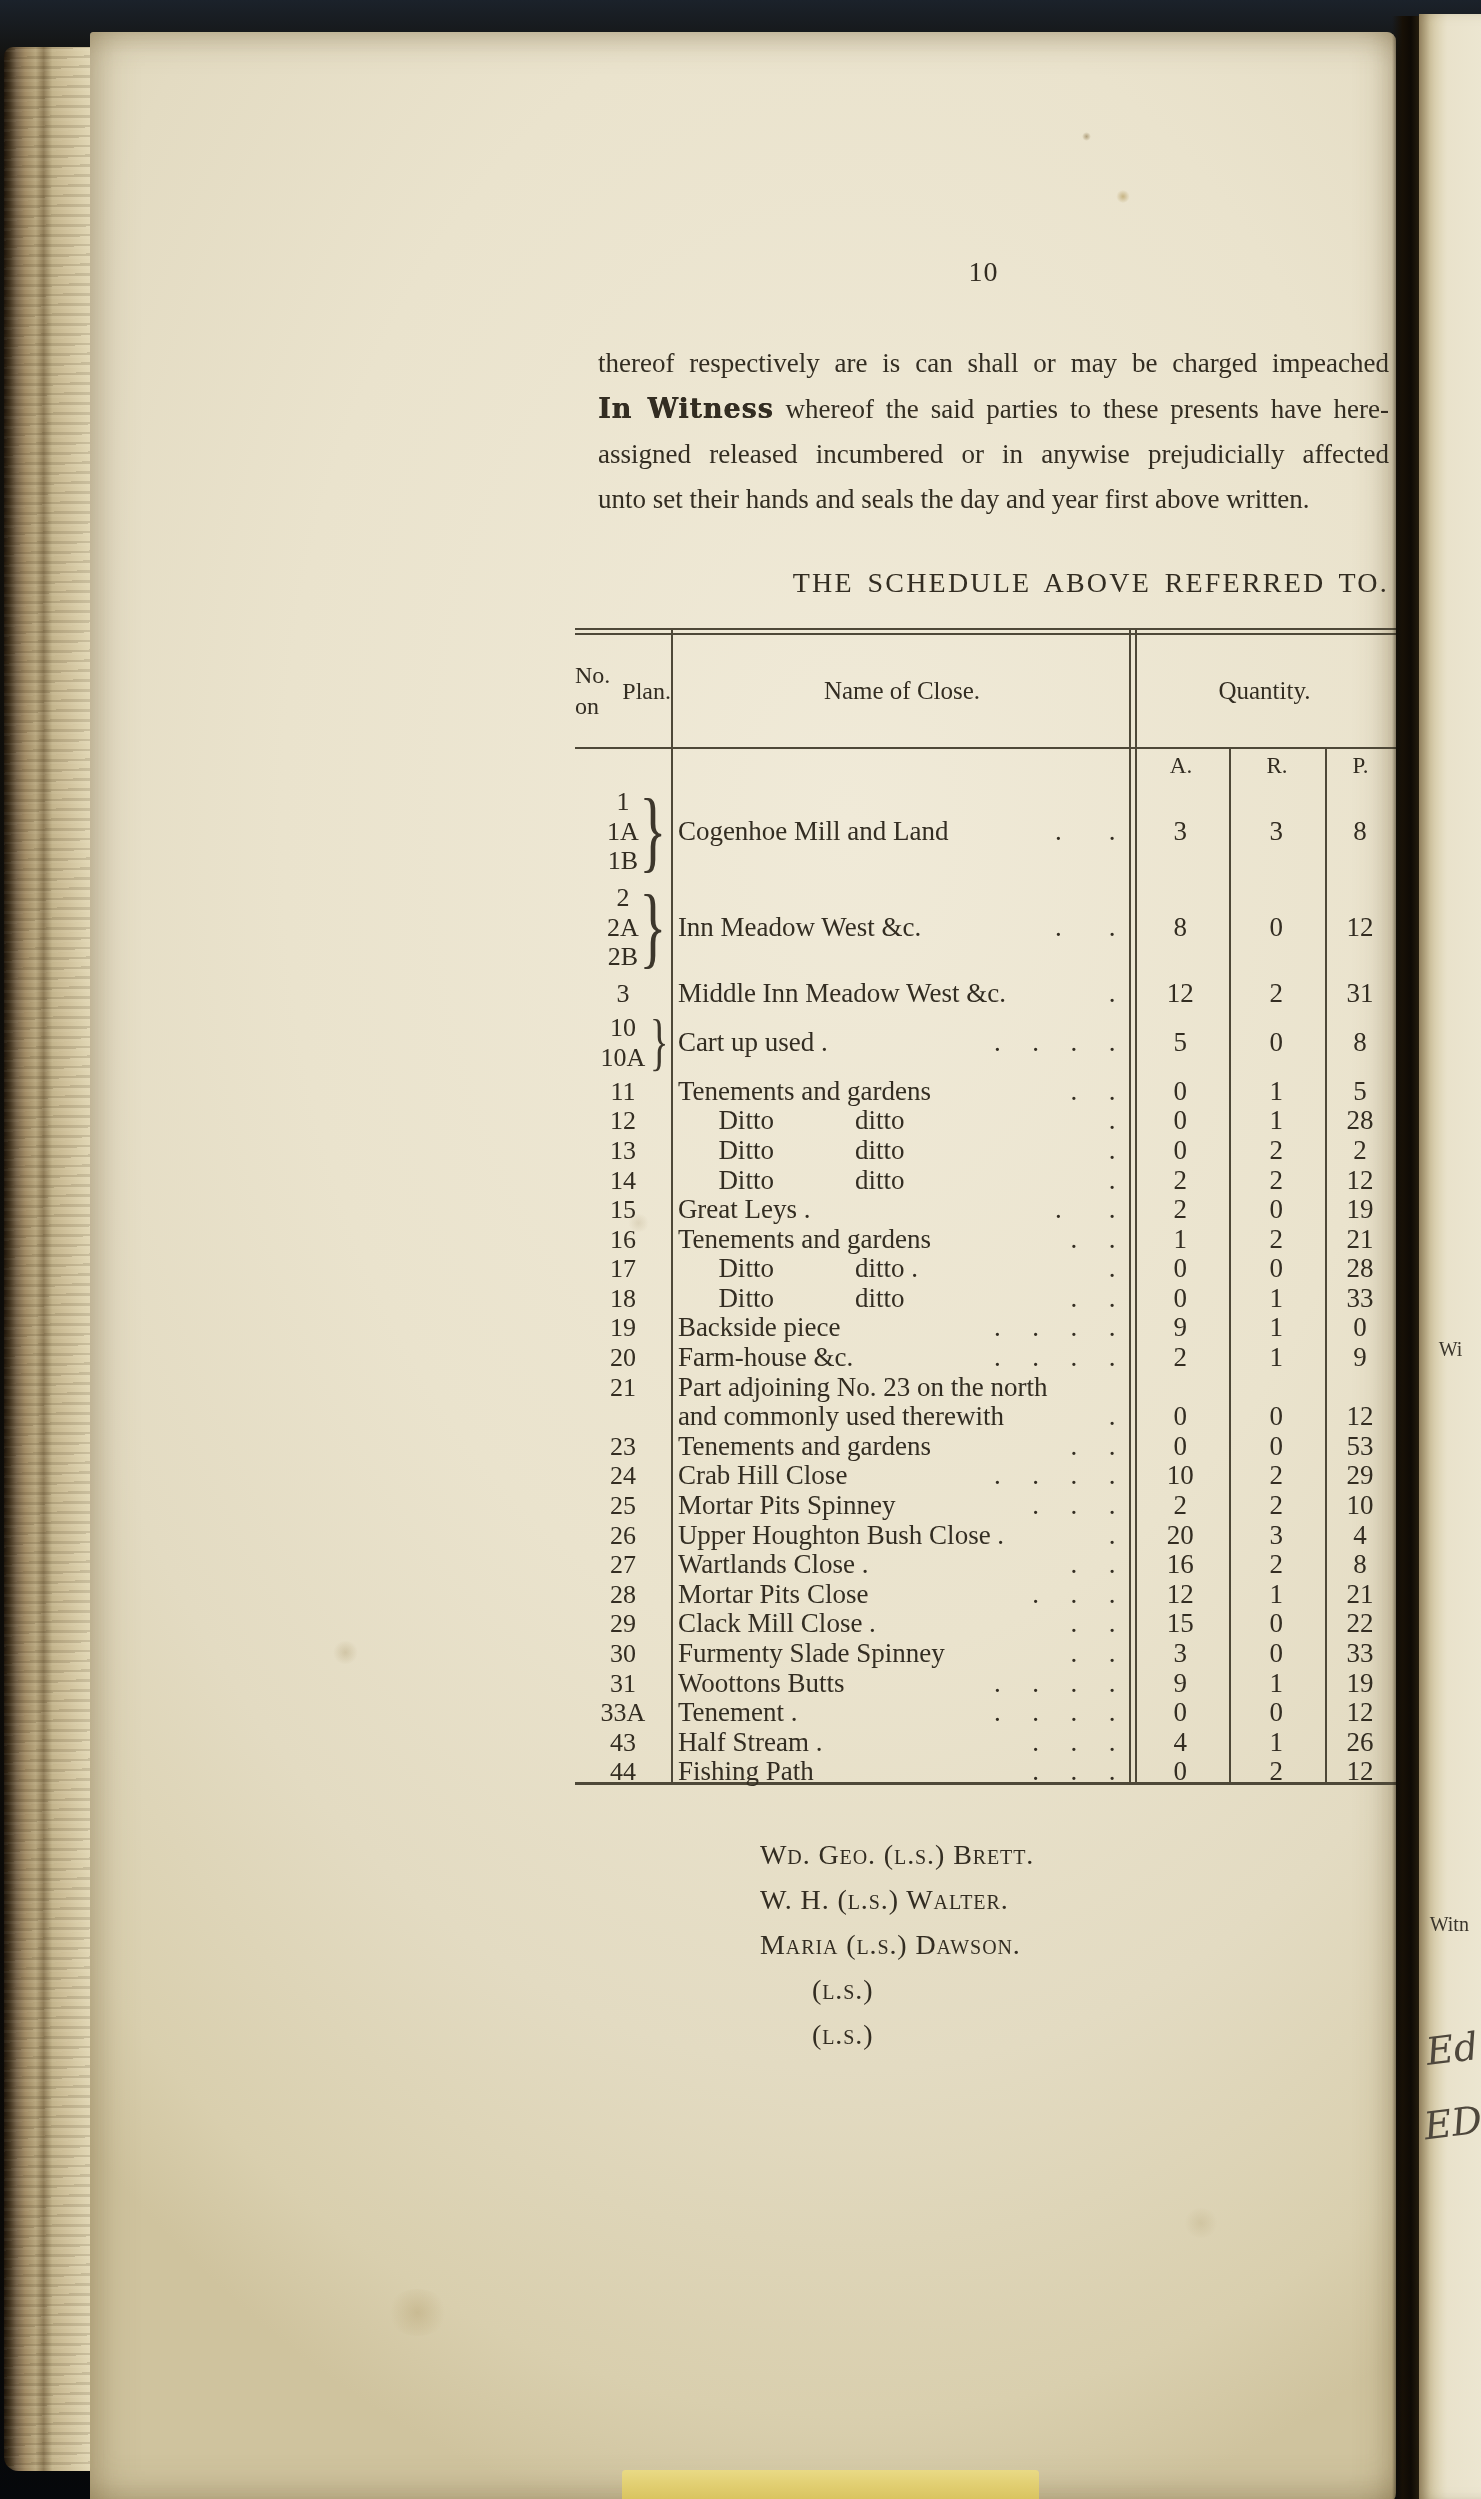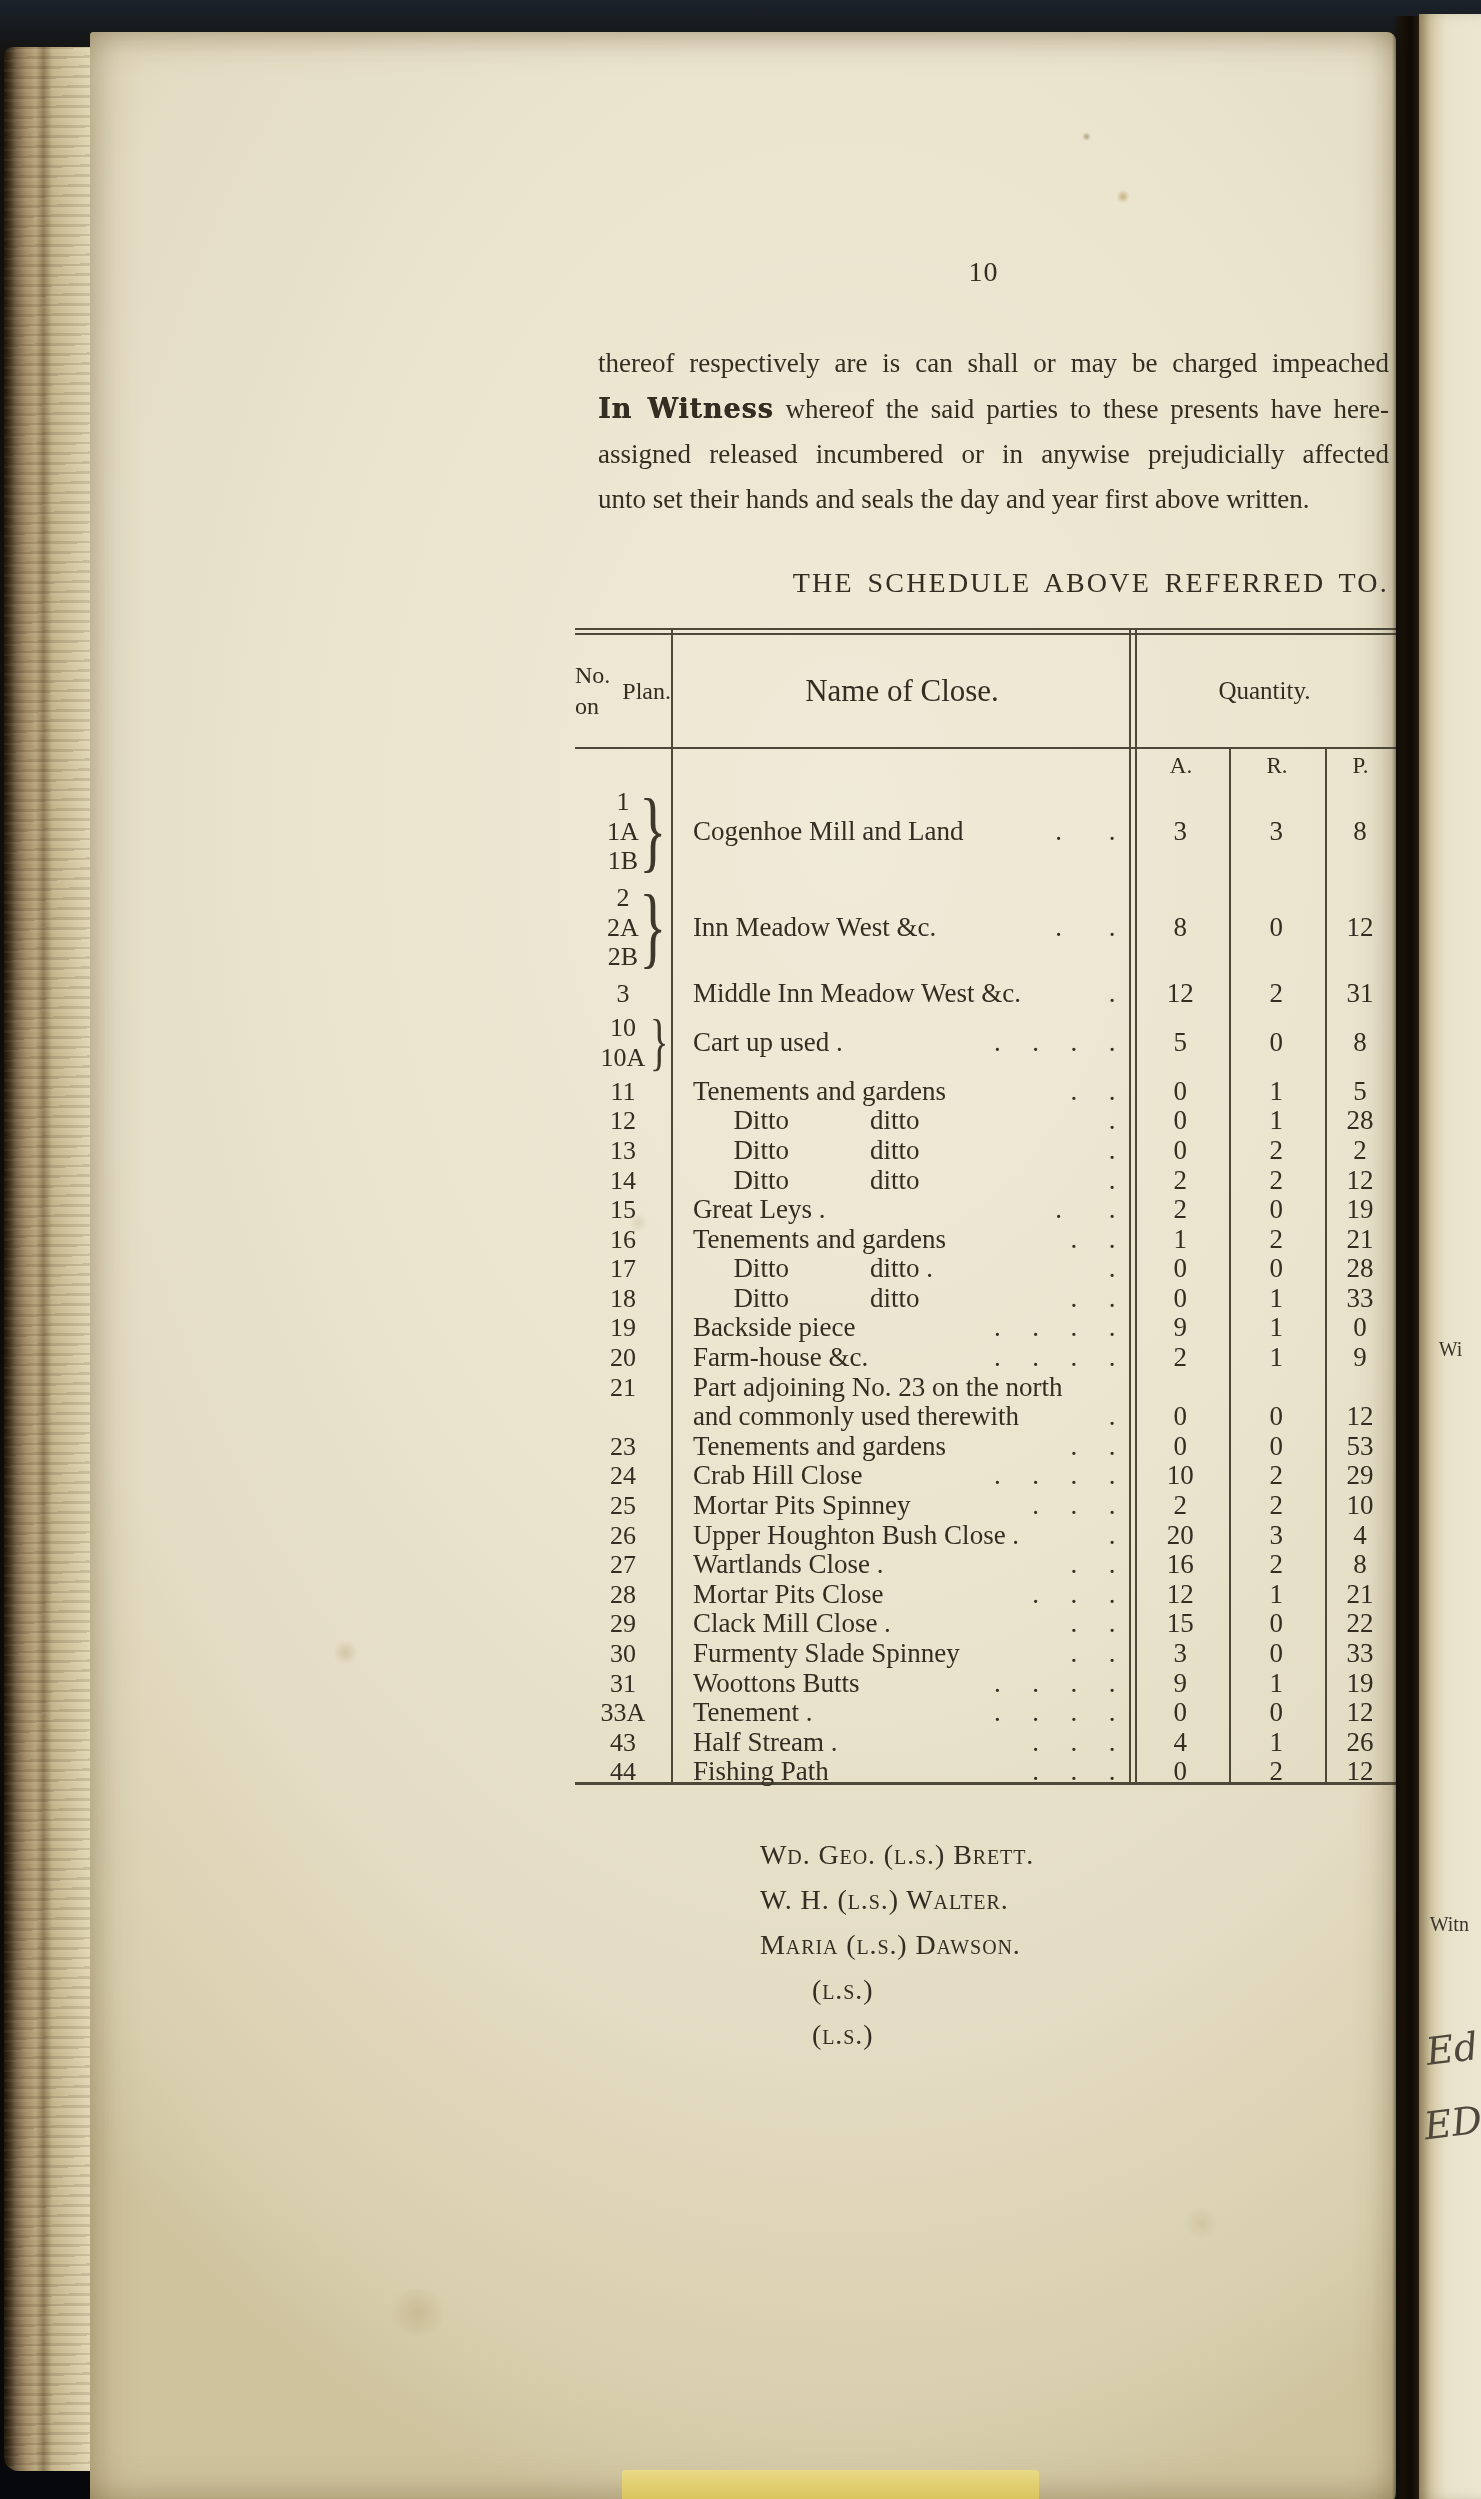--- a/index.html
+++ b/index.html
@@ -36,36 +36,36 @@
   .rule{position:absolute;background:#4e4838;}
   .top-rule{left:0;right:0;top:0;height:7.2px;background:linear-gradient(#4e4838 0 2.2px,transparent 2.2px 4.9px,#4e4838 4.9px 7.2px);}
   .v-no{left:96px;top:0;bottom:0;width:1.8px;}
   .v-qty{left:554px;top:0;bottom:0;width:8px;background:linear-gradient(90deg,#4e4838 0 2.2px,transparent 2.2px 5.8px,#4e4838 5.8px 8px);}
   .v-ar{left:654px;top:119px;bottom:0;width:1.8px;}
   .v-rp{left:750px;top:119px;bottom:0;width:1.8px;}
   .h-head{left:0;right:0;top:119px;height:2.2px;}
   .h-bottom{left:0;right:0;bottom:0;height:2.7px;}
   .thead{position:absolute;left:0;right:0;top:7.2px;height:112px;display:flex;}
   .h-no{width:96px;display:flex;flex-direction:row;justify-content:space-between;align-items:center;font-size:24px;line-height:31px;}
-  .h-name{width:462px;display:flex;justify-content:center;align-items:center;font-size:31px;}
+  .h-name{width:462px;display:flex;justify-content:center;align-items:center;font-size:25px;}
   .h-qty{flex:1;display:flex;justify-content:center;align-items:center;font-size:25px;}
   .subhead{position:absolute;left:558px;top:125px;width:263px;height:32px;display:flex;font-size:23px;}
   .sh-a,.sh-r{width:96px;text-align:center;}
   .sh-p{flex:1;text-align:center;}
   .tbody{position:absolute;left:0;right:0;top:159px;}
   .trow{display:flex;align-items:center;line-height:29.6px;}
   .trow.g3{margin-bottom:7.2px;}
   .trow.g2{margin-bottom:4.5px;}
   .trow:nth-child(3){margin-bottom:4.5px;}
   .c-no{width:96px;position:relative;text-align:center;font-size:26px;}
   .c-no>div{line-height:29.6px;}
   .brace{position:absolute;right:-3.6px;top:50%;transform:translateY(-50%) scaleX(.62);font-weight:400;color:#3d372c;}
   .brace.b3{font-size:91px;}
   .brace.b2{font-size:63px;}
-  .c-name{width:462px;padding-left:22px;box-sizing:border-box;}
+  .c-name{width:462px;padding-left:7px;box-sizing:border-box;}
   .nline{display:flex;line-height:29.6px;white-space:pre;}
   .dots{margin-left:auto;padding-right:16px;letter-spacing:0.9px;white-space:pre;}
   .c-q{width:96px;text-align:center;}
   .c-p{width:72px;}
   .trow.v2 .c-q{align-self:flex-end;}
   .trow.v2 .c-no{align-self:flex-start;}
 
   .signatures{position:absolute;left:670px;top:1800px;font-variant:small-caps;font-size:28px;}
   .sig-line{line-height:45px;letter-spacing:0.9px;}
   .sig-line.indent{padding-left:52px;}

